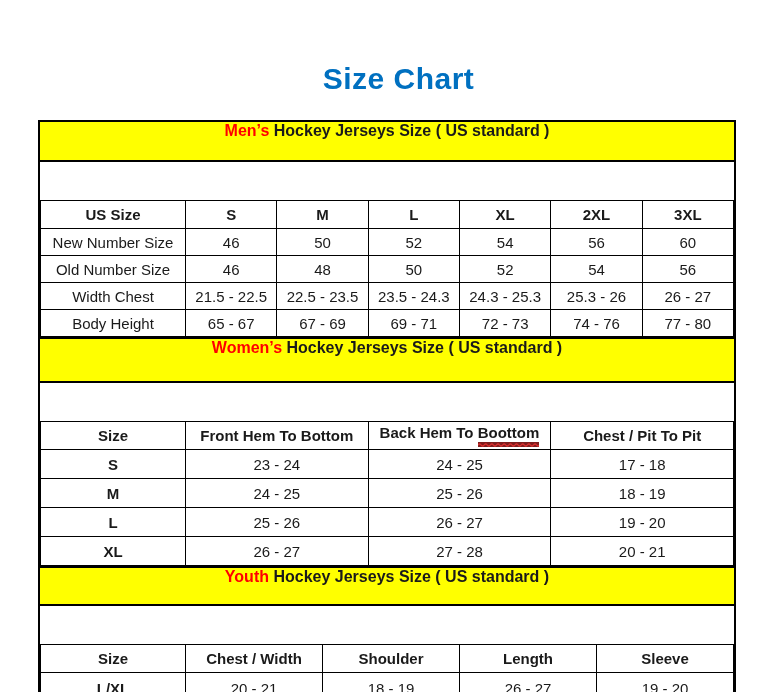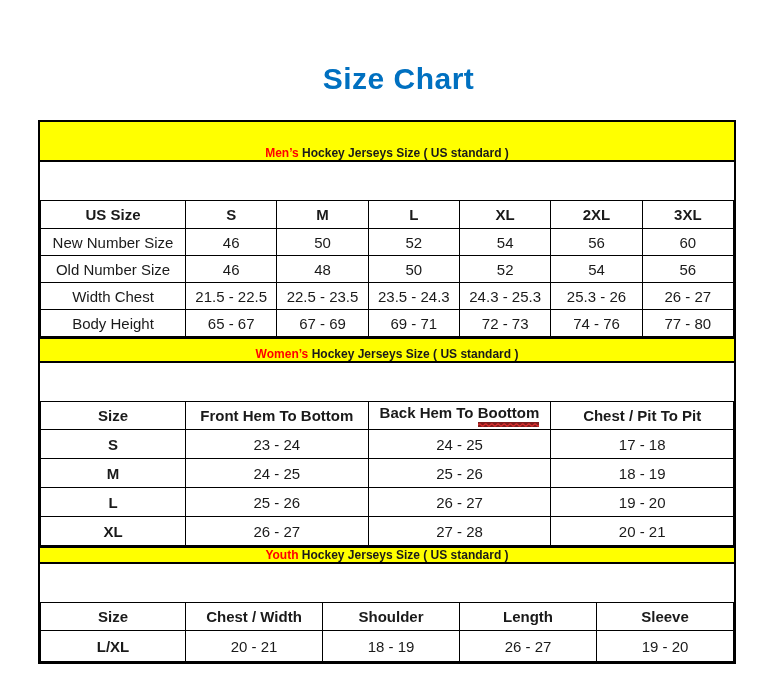--- a/index.html
+++ b/index.html
@@ -23,32 +23,32 @@
     position: absolute;
     left: 38px; top: 120px;
     width: 698px;
     border: 2px solid #000;
     background: #fff;
   }
   .banner {
     background: #FFFF00;
     text-align: center;
     font-weight: bold;
-    font-size: 12px;
+    font-size: 16px;
     display: flex;
-    align-items: flex-end;
+    align-items: flex-start;
     justify-content: center;
     border-bottom: 2px solid #000;
     white-space: pre;
   }
   .banner.mid { border-top: 2px solid #000; }
   .banner-red { color: #FF0000; }
   .b-mens  { height: 40px; }
-  .b-wmns  { height: 26px; }
-  .b-youth { height: 18px; }
+  .b-wmns  { height: 46px; }
+  .b-youth { height: 40px; }
 
   table.grid {
     width: 100%;
     border-collapse: collapse;
     table-layout: fixed;
     margin-top: 38px;
   }
   table.grid td {
     border: 1.5px solid #000;
     text-align: center;

